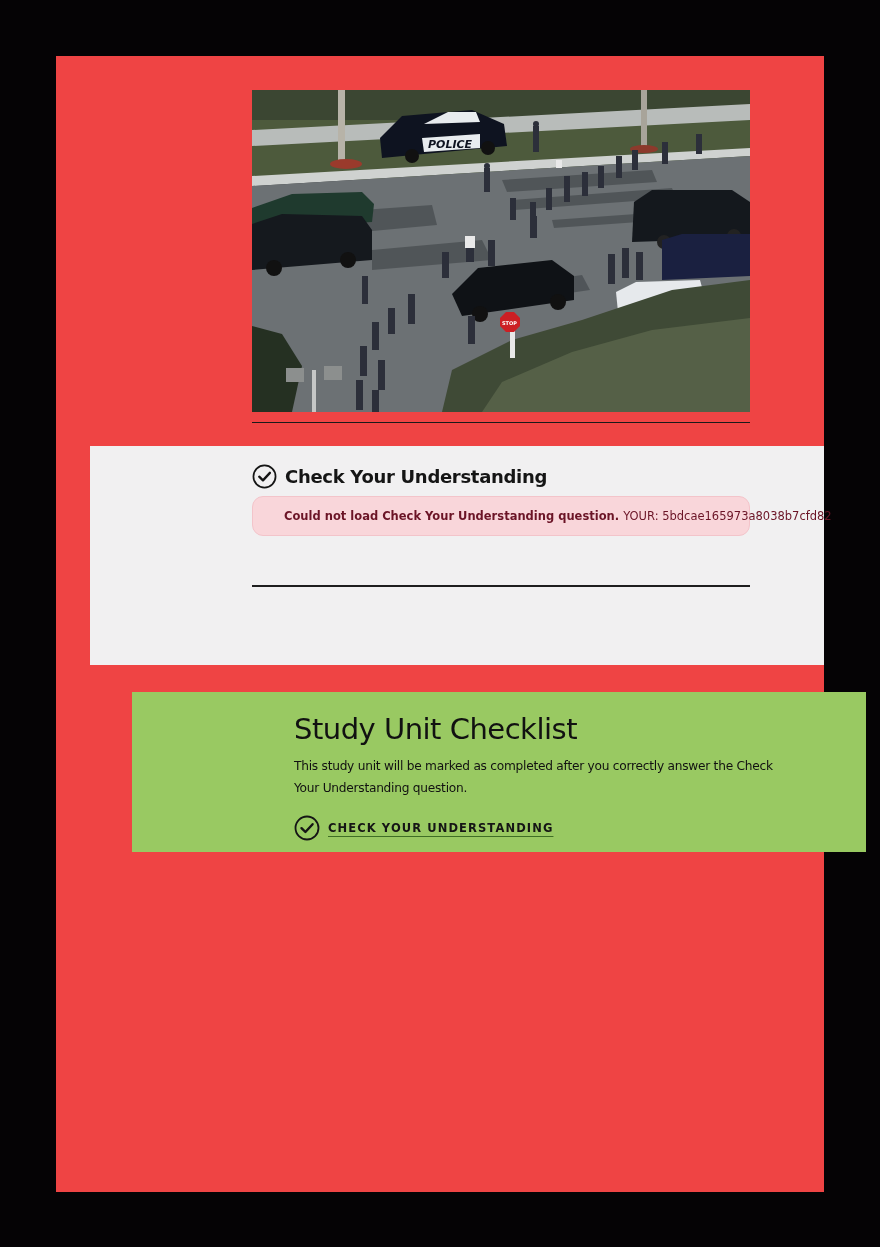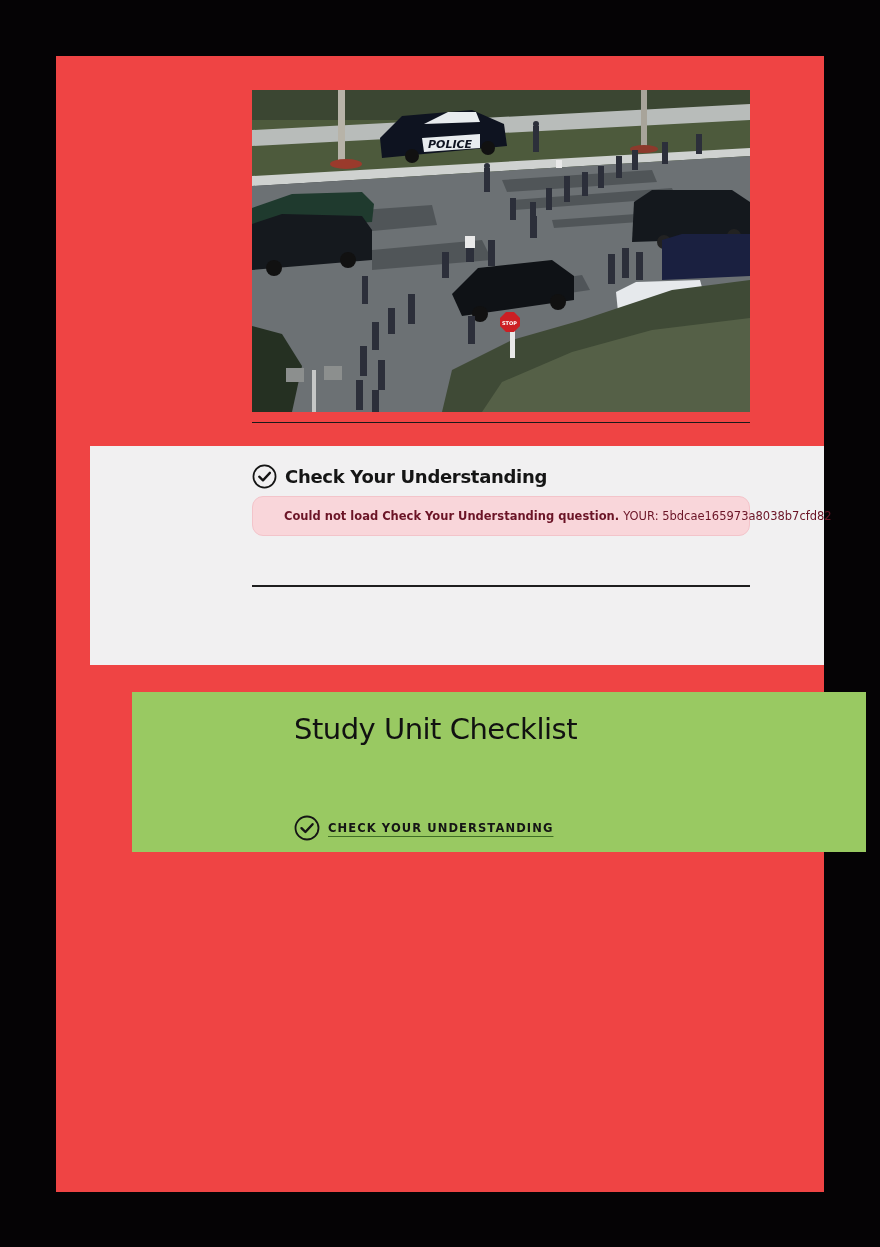--- a/index.html
+++ b/index.html
@@ -157,20 +157,21 @@
     <div class="error-box">
       <span class="strong">Could not load Check Your Understanding question.</span>
       <span>YOUR:</span>&nbsp;<span>5bdcae165973a8038b7cfd82</span>
     </div>
 
     <div class="note-rule"></div>
   </section>
 
   <section class="checklist-band">
     <h1 class="checklist-title">Study Unit Checklist</h1>
+    <p class="checklist-desc">This study unit will be marked as completed after you correctly answer the Check Your Understanding question.</p>
     <a class="checklist-link">
       <svg class="icon" viewBox="0 0 26 26">
         <circle cx="13" cy="13" r="11.5" fill="none" stroke="#151515" stroke-width="1.8"></circle>
         <path d="M7.5,13.2 L11.4,17 L18.6,9.2" fill="none" stroke="#151515" stroke-width="2.4" stroke-linecap="round" stroke-linejoin="round"></path>
       </svg>
       <span class="label">CHECK YOUR UNDERSTANDING</span>
     </a>
   </section>
 
 </div>

